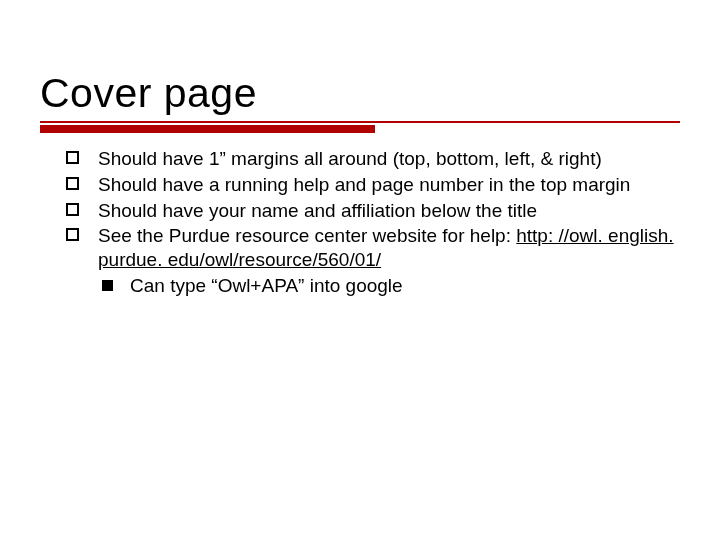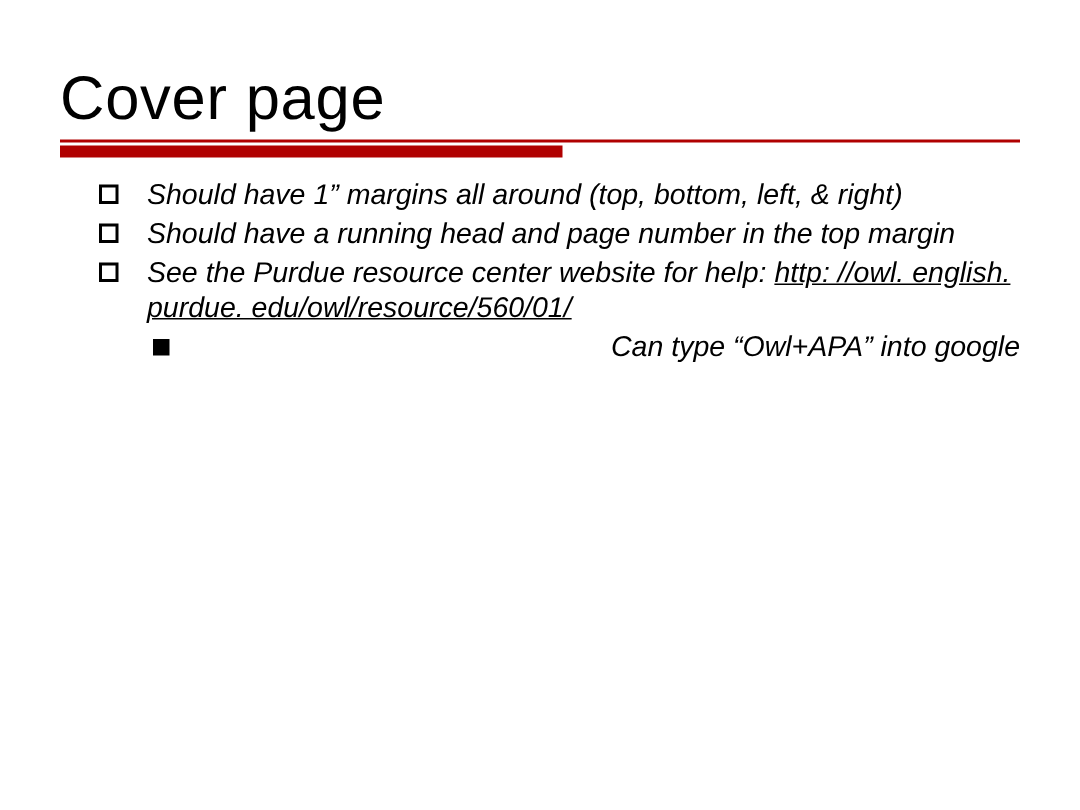--- a/index.html
+++ b/index.html
@@ -9,21 +9,21 @@
     height: 540px;
     background: #ffffff;
     font-family: Verdana, Geneva, sans-serif;
     color: #000;
   }
   .slide {
     position: relative;
     width: 720px;
     height: 510px;
     box-sizing: border-box;
-    padding: 42px 40px 40px 40px;
+    padding: 70px 40px 40px 40px;
   }
   .title {
     font-size: 41px;
     font-weight: 400;
     margin: 0 0 4px 0;
     letter-spacing: 0.5px;
   }
   .rule-wrap {
     position: relative;
     height: 16px;
@@ -42,21 +42,20 @@
     top: 4px;
     left: 0;
     width: 335px;
     height: 8px;
     background: #b00000;
   }
   ul.bullets {
     list-style: none;
     margin: 8px 0 0 26px;
     padding: 0;
-    font-style: italic;
   }
   ul.bullets > li {
     position: relative;
     padding-left: 32px;
     font-size: 19px;
     line-height: 1.25;
     margin-bottom: 2px;
   }
   ul.bullets > li::before {
     content: "";
@@ -70,21 +69,20 @@
     background: #fff;
   }
   .link {
     text-decoration: underline;
     color: #000;
   }
   ul.sub {
     list-style: none;
     margin: 2px 0 16px 0;
     padding: 0;
-    text-align: right;
   }
   ul.sub > li {
     position: relative;
     padding-left: 32px;
     font-size: 19px;
     line-height: 1.25;
   }
   ul.sub > li::before {
     content: "";
     position: absolute;
@@ -103,21 +101,24 @@
   <div class="rule-wrap">
     <div class="rule-thin"></div>
     <div class="rule-thick"></div>
   </div>
 
   <ul class="bullets">
     <li>
       <span>Should have 1” margins all around (top, bottom, left, &amp; right)</span>
     </li>
     <li>
-      <span>Should have a running head and page number in the top margin</span>
+      <span>Should have a running help and page number in the top margin</span>
+    </li>
+    <li>
+      <span>Should have your name and affiliation below the title</span>
     </li>
     <li>
       <span>See the Purdue resource center website for help: </span><span class="link">http: //owl. english. purdue. edu/owl/resource/560/01/</span>
       <ul class="sub">
         <li>
           <span>Can type “Owl+APA” into google</span>
         </li>
       </ul>
     </li>
   </ul>

